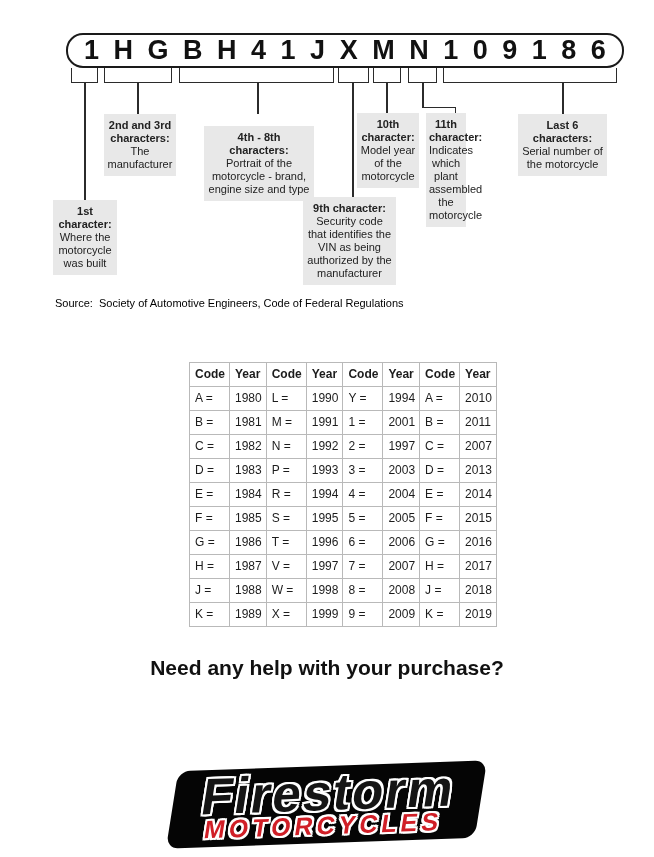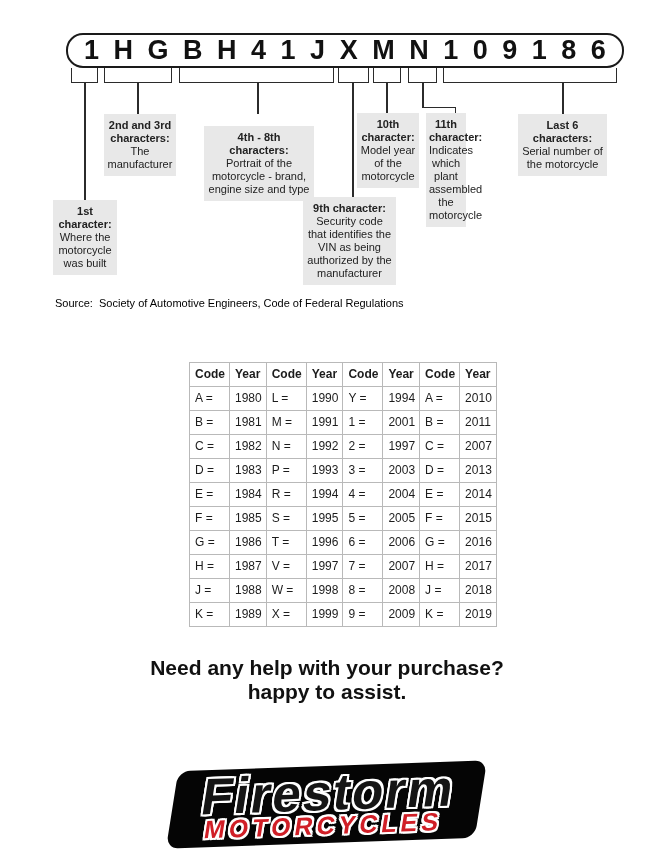--- a/index.html
+++ b/index.html
@@ -268,21 +268,20 @@
             <td>2009</td>
             <td>K =</td>
             <td>2019</td>
           </tr>
         </tbody>
     </table>
   </div>
 
   <div class="help-block">
     <div>Need any help with your purchase?</div>
-    <div>happy to assist.</div>
   </div>
 
   <div class="logo-wrap">
     <div class="logo-bg">
       <div class="logo-brand">Firestorm</div>
       <div class="logo-tagline" style="color: rgb(208, 31, 39);">MOTORCYCLES</div>
     </div>
   </div>
 
 </div>

